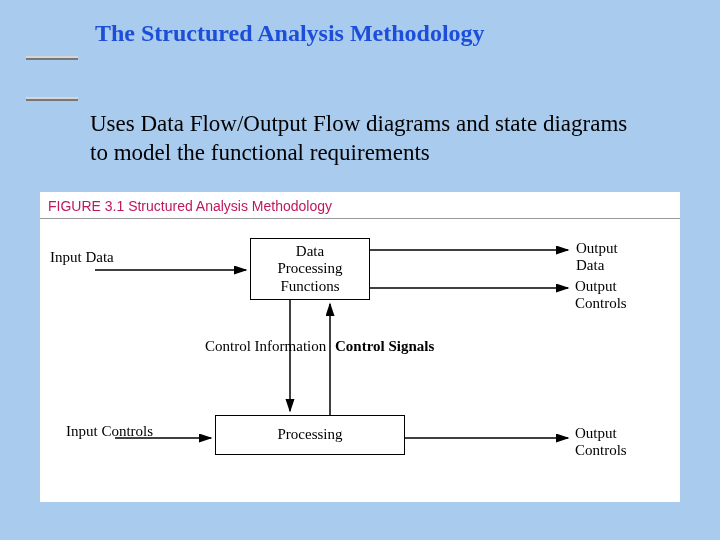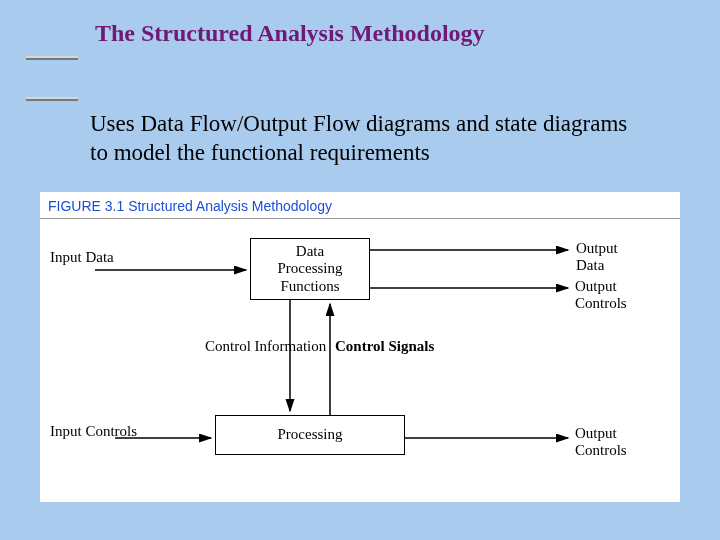--- a/index.html
+++ b/index.html
@@ -10,21 +10,21 @@
     font-family: "Times New Roman", Times, serif;
     position: relative;
     overflow: hidden;
   }
   .title-area {
     position: absolute;
     left: 95px;
     top: 20px;
     font-size: 24px;
     font-weight: bold;
-    color: #701a75;
+    color: #1d4ed8;
   }
   .title-rule {
     position: absolute;
     left: 26px;
     top: 56px;
     width: 52px;
     height: 4px;
     border-top: 2px solid #d6d6d6;
     border-bottom: 2px solid #777;
   }
@@ -53,21 +53,21 @@
     width: 640px;
     height: 310px;
     background: #fff;
   }
   .fig-caption {
     position: absolute;
     left: 8px;
     top: 6px;
     font-family: Arial, Helvetica, sans-serif;
     font-size: 14px;
-    color: #1d4ed8;
+    color: #be185d;
   }
   .fig-caption-rule {
     position: absolute;
     left: 0;
     top: 26px;
     width: 640px;
     height: 1px;
     background: #999;
   }
   .diagram {
@@ -122,21 +122,21 @@
 Processing
 Functions</span>
     </div>
 
     <div class="box" style="left:175px; top:195px; width:190px; height:40px;">
       <span>Processing</span>
     </div>
 
     <div class="dlabel" style="left:10px; top:29px;">Input
 Data</div>
-    <div class="dlabel" style="left:10px; top:203px;">Input
+    <div class="dlabel" style="left:26px; top:203px;">Input
 Controls</div>
 
     <div class="dlabel" style="left:536px; top:20px;">Output Data</div>
     <div class="dlabel" style="left:535px; top:58px;">Output
 Controls</div>
     <div class="dlabel" style="left:535px; top:205px;">Output
 Controls</div>
 
     <div class="dlabel" style="left:165px; top:118px; text-align:left;">Control
 Information</div>

